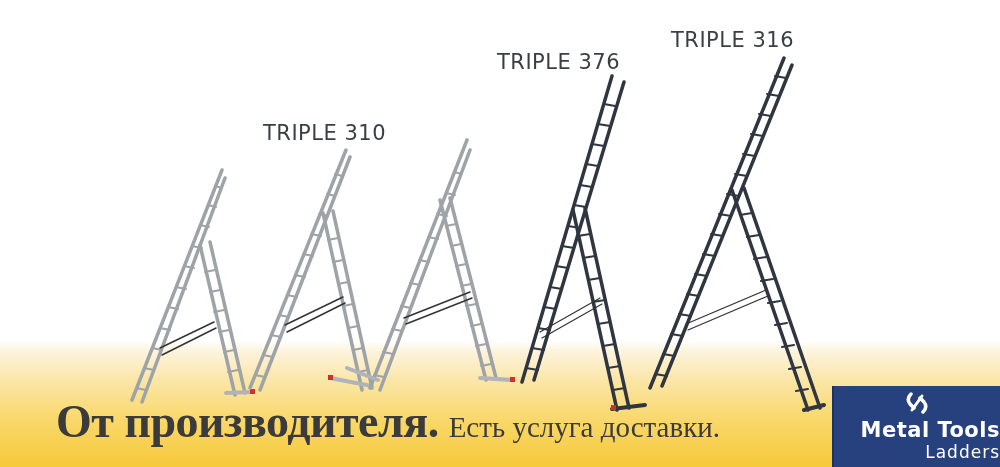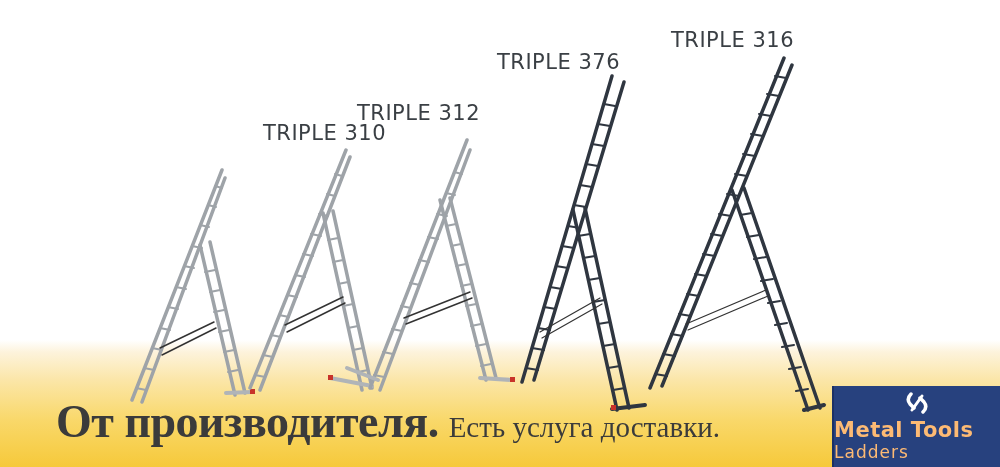--- a/index.html
+++ b/index.html
@@ -17,21 +17,21 @@
       white-space: nowrap; font-family: "DejaVu Sans", sans-serif; text-align: center;
     }
     .slogan {
       position: absolute; left: 56px; top: 395px; white-space: nowrap;
       font-family: "Liberation Serif", "DejaVu Serif", serif; color: #3b3b3b;
     }
     .slogan .main { font-size: 46px; font-weight: bold; letter-spacing: -0.5px; margin-top: 7px; }
     .slogan .sub { font-size: 29px; margin-left: 6px; }
     .logo {
       position: absolute; left: 834px; top: 386px; width: 166px; height: 81px;
-      background: #27417e; color: #fdba74; text-align: left;
+      background: #27417e; color: #ffffff; text-align: right;
       box-shadow: -2px 0 0 #1c3166;
     }
     .logo .mark { position: absolute; left: 70px; top: 4px; width: 26px; height: 26px; }
     .logo .name1 {
       position: absolute; left: 0; right: 0; top: 32px; font-size: 21px; font-weight: bold;
       font-family: "DejaVu Sans", sans-serif; letter-spacing: 0.5px;
     }
     .logo .name2 {
       position: absolute; left: 0; right: 0; top: 56px; font-size: 17px; font-weight: normal;
       font-family: "DejaVu Sans", sans-serif; letter-spacing: 1px;
@@ -213,21 +213,20 @@
           <line x1="789" y1="369" x2="801" y2="367"></line>
         <line x1="796" y1="391" x2="808" y2="389"></line>
       </g>
       <line x1="686" y1="324" x2="766" y2="290" stroke="#333" stroke-width="1.2"></line>
       <line x1="688" y1="330" x2="768" y2="296" stroke="#333" stroke-width="1.2"></line>
       <line x1="804" y1="410" x2="824" y2="405" stroke-width="4"></line>
     </g>
   </svg>
 
   <div class="model-label" style="left:219px; top:121px;margin-left:44px;">TRIPLE 310</div>
-  <div class="model-label" style="left:357px; top:101px;">TRIPLE 312</div>
   <div class="model-label" style="left:497px; top:50px;">TRIPLE 376</div>
   <div class="model-label" style="left:671px; top:28px;">TRIPLE 316</div>
 
   <div class="slogan">
     <span class="main">От производителя.</span>
     <span class="sub">Есть услуга доставки.</span>
   </div>
 
   <div class="logo">
     <svg class="mark" viewBox="0 0 26 26" xmlns="http://www.w3.org/2000/svg">

